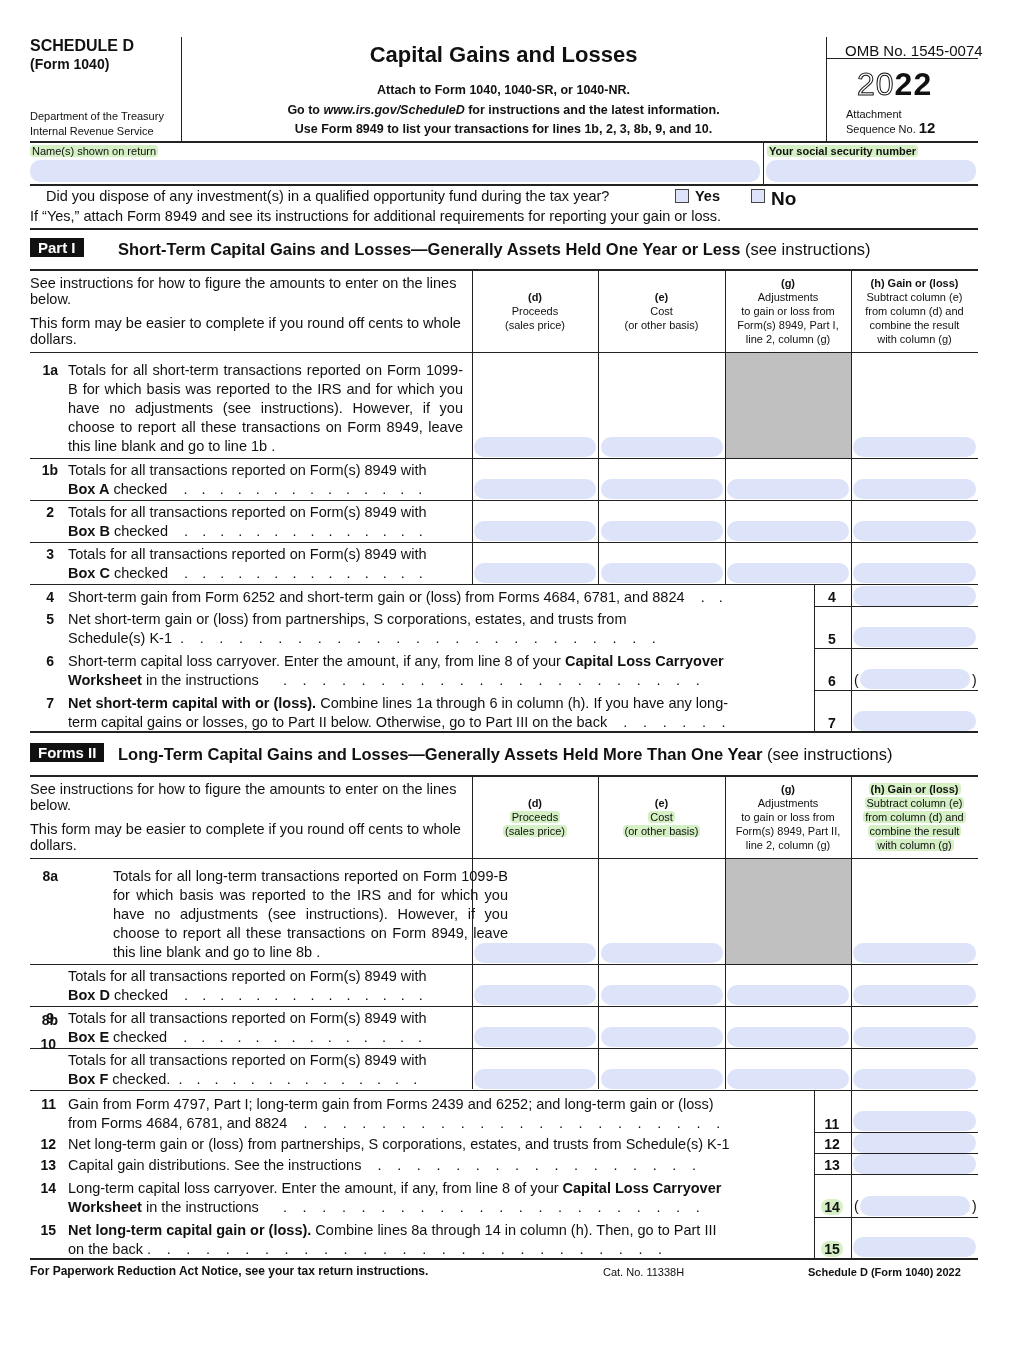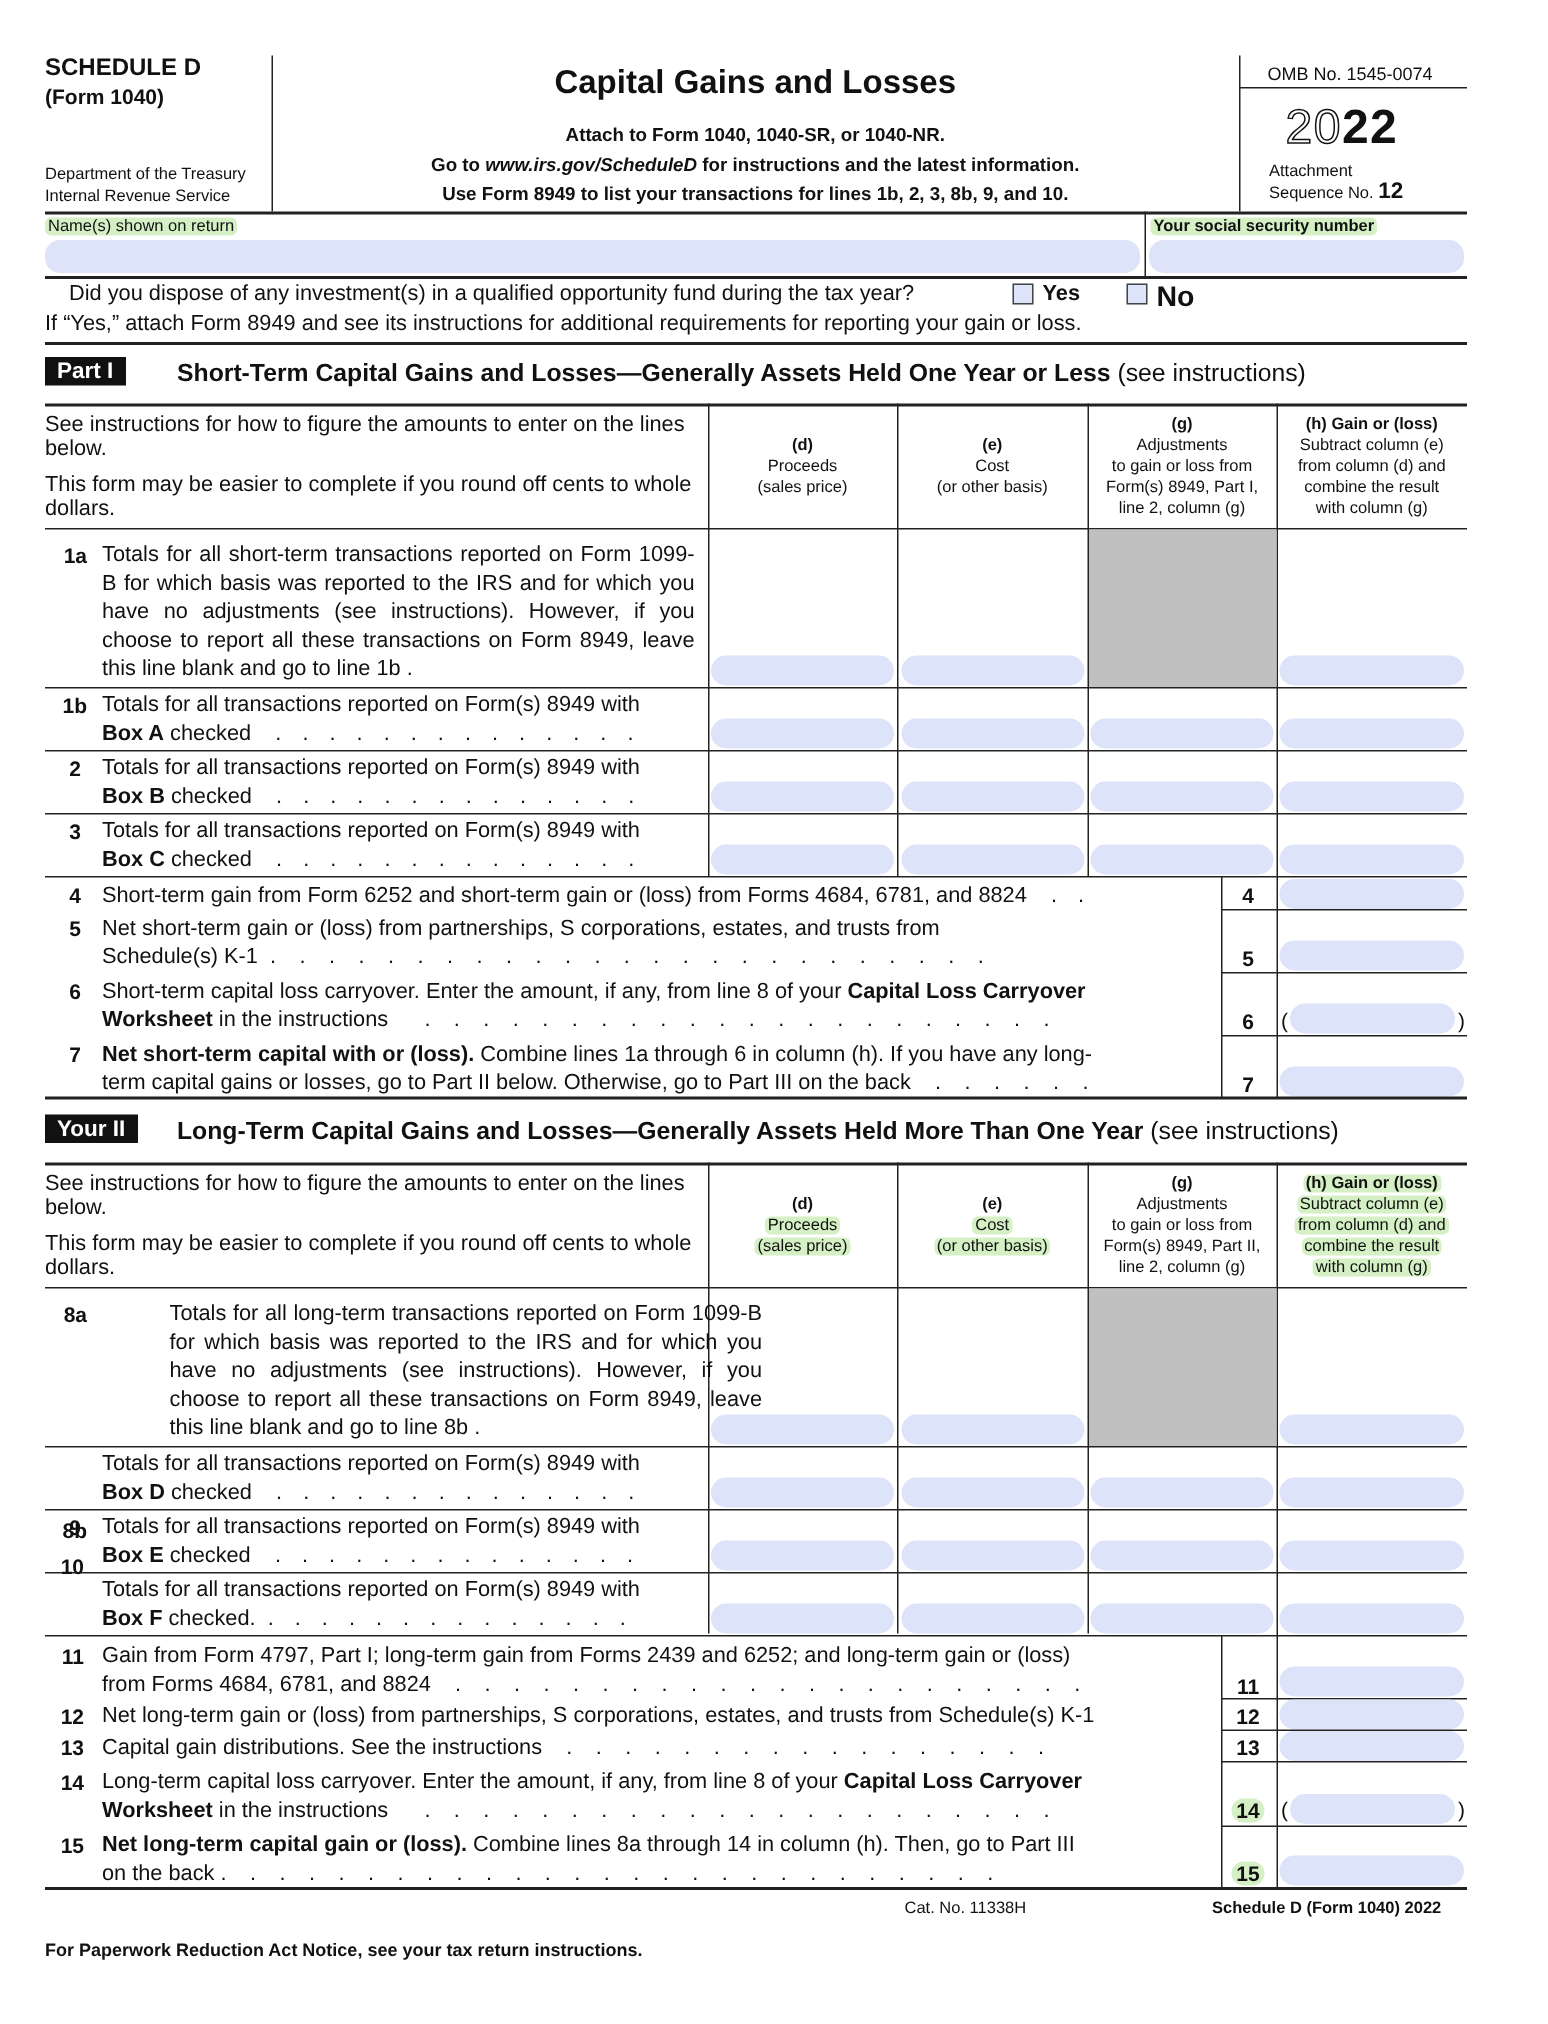--- a/index.html
+++ b/index.html
@@ -33,21 +33,21 @@
   <div class="abs" style="left:30px;top:110px;font-size:11px;">Department of the Treasury</div>
   <div class="abs" style="left:30px;top:125px;font-size:11px;">Internal Revenue Service</div>
   <div class="vline" style="left:181px;top:37px;height:104px;"></div>
 
   <div class="abs b" style="left:181px;width:645px;top:42px;font-size:22px;text-align:center;">Capital Gains and Losses</div>
   <div class="abs b" style="left:181px;width:645px;top:83px;font-size:12.5px;text-align:center;">Attach to Form 1040, 1040-SR, or 1040-NR.</div>
   <div class="abs b" style="left:181px;width:645px;top:103px;font-size:12.5px;text-align:center;"><span>Go to </span><i>www.irs.gov/ScheduleD</i><span> for instructions and the latest information.</span></div>
   <div class="abs b" style="left:181px;width:645px;top:122px;font-size:12.5px;text-align:center;">Use Form 8949 to list your transactions for lines 1b, 2, 3, 8b, 9, and 10.</div>
 
   <div class="vline" style="left:826px;top:37px;height:104px;"></div>
-  <div class="abs" style="left:845px;top:42px;font-size:12px;">OMB No. 1545-0074</div>
+  <div class="abs" style="left:845px;top:42px;font-size:15px;">OMB No. 1545-0074</div>
   <div class="hline" style="left:826px;width:152px;top:58px;"></div>
   <div class="abs b" style="left:857px;top:66px;font-size:32px;letter-spacing:1px;"><span style="color:#fff;-webkit-text-stroke:1px #111;font-weight:normal;">20</span><span>22</span></div>
   <div class="abs" style="left:846px;top:108px;font-size:11px;">Attachment</div>
   <div class="abs" style="left:846px;top:119px;font-size:11px;"><span>Sequence No.</span> <b style="font-size:15px;">12</b></div>
   <div class="hline thick" style="left:30px;width:948px;top:141px;"></div>
 </div>
 
 <div>
   <div class="abs hl" style="left:30px;top:145px;font-size:11px;">Name(s) shown on return</div>
   <input class="field" style="left: 30px; top: 160px; width: 730px; height: 22px;" value="">
@@ -141,21 +141,21 @@
   <div class="hline" style="left:814px;width:164px;top:690px;"></div>
 
   <div class="lnum" style="left:24px;top:695px;">7</div>
   <div class="ltext" style="left:68px;top:694px;width:740px;"><b>Net short-term capital with or (loss).</b><span> Combine lines 1a through 6 in column (h). If you have any long-</span><br><span>term capital gains or losses, go to Part II below. Otherwise, go to Part III on the back</span>&nbsp;&nbsp;&nbsp;&nbsp;<span style="letter-spacing:5.8px;">. . . . . .</span></div>
   <div class="boxnum" style="left:814px;top:715px;">7</div>
   <input class="field" style="left: 853px; top: 711px; width: 123px; height: 20px;">
   <div class="hline thick" style="left:30px;width:948px;top:731px;"></div>
 </div>
 
 <div>
-  <div class="partlabel" style="left:30px;top:743px;">Your II</div>
+  <div class="partlabel" style="left:30px;top:743px;">Forms II</div>
   <div class="parttitle" style="left:118px;top:745px;"><b>Long-Term Capital Gains and Losses—Generally Assets Held More Than One Year</b>&nbsp;<span>(see instructions)</span></div>
   <div class="hline thick" style="left:30px;width:948px;top:775px;"></div>
 
   <div class="abs" style="left:30px;top:781px;width:438px;font-size:14.5px;line-height:16px;">See instructions for how to figure the amounts to enter on the lines below.</div>
   <div class="abs" style="left:30px;top:821px;width:438px;font-size:14.5px;line-height:16px;">This form may be easier to complete if you round off cents to whole dollars.</div>
   <div class="colhead" style="left:472px;width:126px;top:796px;"><b>(d)</b><br><span class="hl">Proceeds</span><br><span class="hl">(sales price)</span></div>
   <div class="colhead" style="left:598px;width:127px;top:796px;"><b>(e)</b><br><span class="hl">Cost</span><br><span class="hl">(or other basis)</span></div>
   <div class="colhead" style="left:725px;width:126px;top:782px;"><b>(g)</b><br><span>Adjustments</span><br><span>to gain or loss from</span><br><span>Form(s) 8949, Part II,</span><br><span>line 2, column (g)</span></div>
   <div class="colhead" style="left:851px;width:127px;top:782px;"><b class="hl">(h) Gain or (loss)</b><br><span class="hl">Subtract column (e)</span><br><span class="hl">from column (d) and</span><br><span class="hl">combine the result</span><br><span class="hl">with column (g)</span></div>
   <div class="hline" style="left:30px;width:948px;top:858px;"></div>
@@ -227,16 +227,16 @@
   <div class="hline" style="left:814px;width:164px;top:1217px;"></div>
 
   <div class="lnum" style="left:26px;top:1222px;">15</div>
   <div class="ltext" style="left:68px;top:1221px;width:740px;"><b>Net long-term capital gain or (loss).</b><span> Combine lines 8a through 14 in column (h). Then, go to Part III</span><br><span>on the back</span>&nbsp;<span style="letter-spacing:5.8px;">. . . . . . . . . . . . . . . . . . . . . . . . . . .</span></div>
   <div class="boxnum" style="left:814px;top:1241px;"><span class="hl" style="border-radius:9px;padding:0 3px;">15</span></div>
   <input class="field" style="left: 853px; top: 1237px; width: 123px; height: 20px;">
   <div class="hline thick" style="left:30px;width:948px;top:1258px;"></div>
 </div>
 
 <div>
-  <div class="abs b" style="left:30px;top:1264px;font-size:12px;margin-top:29px;">For Paperwork Reduction Act Notice, see your tax return instructions.</div>
+  <div class="abs b" style="left:30px;top:1264px;font-size:12px;">For Paperwork Reduction Act Notice, see your tax return instructions.</div>
   <div class="abs" style="left:603px;top:1266px;font-size:11px;">Cat. No. 11338H</div>
   <div class="abs b" style="left:808px;top:1266px;font-size:11px;">Schedule D (Form 1040) 2022</div>
 </div>
 
 </body></html>

